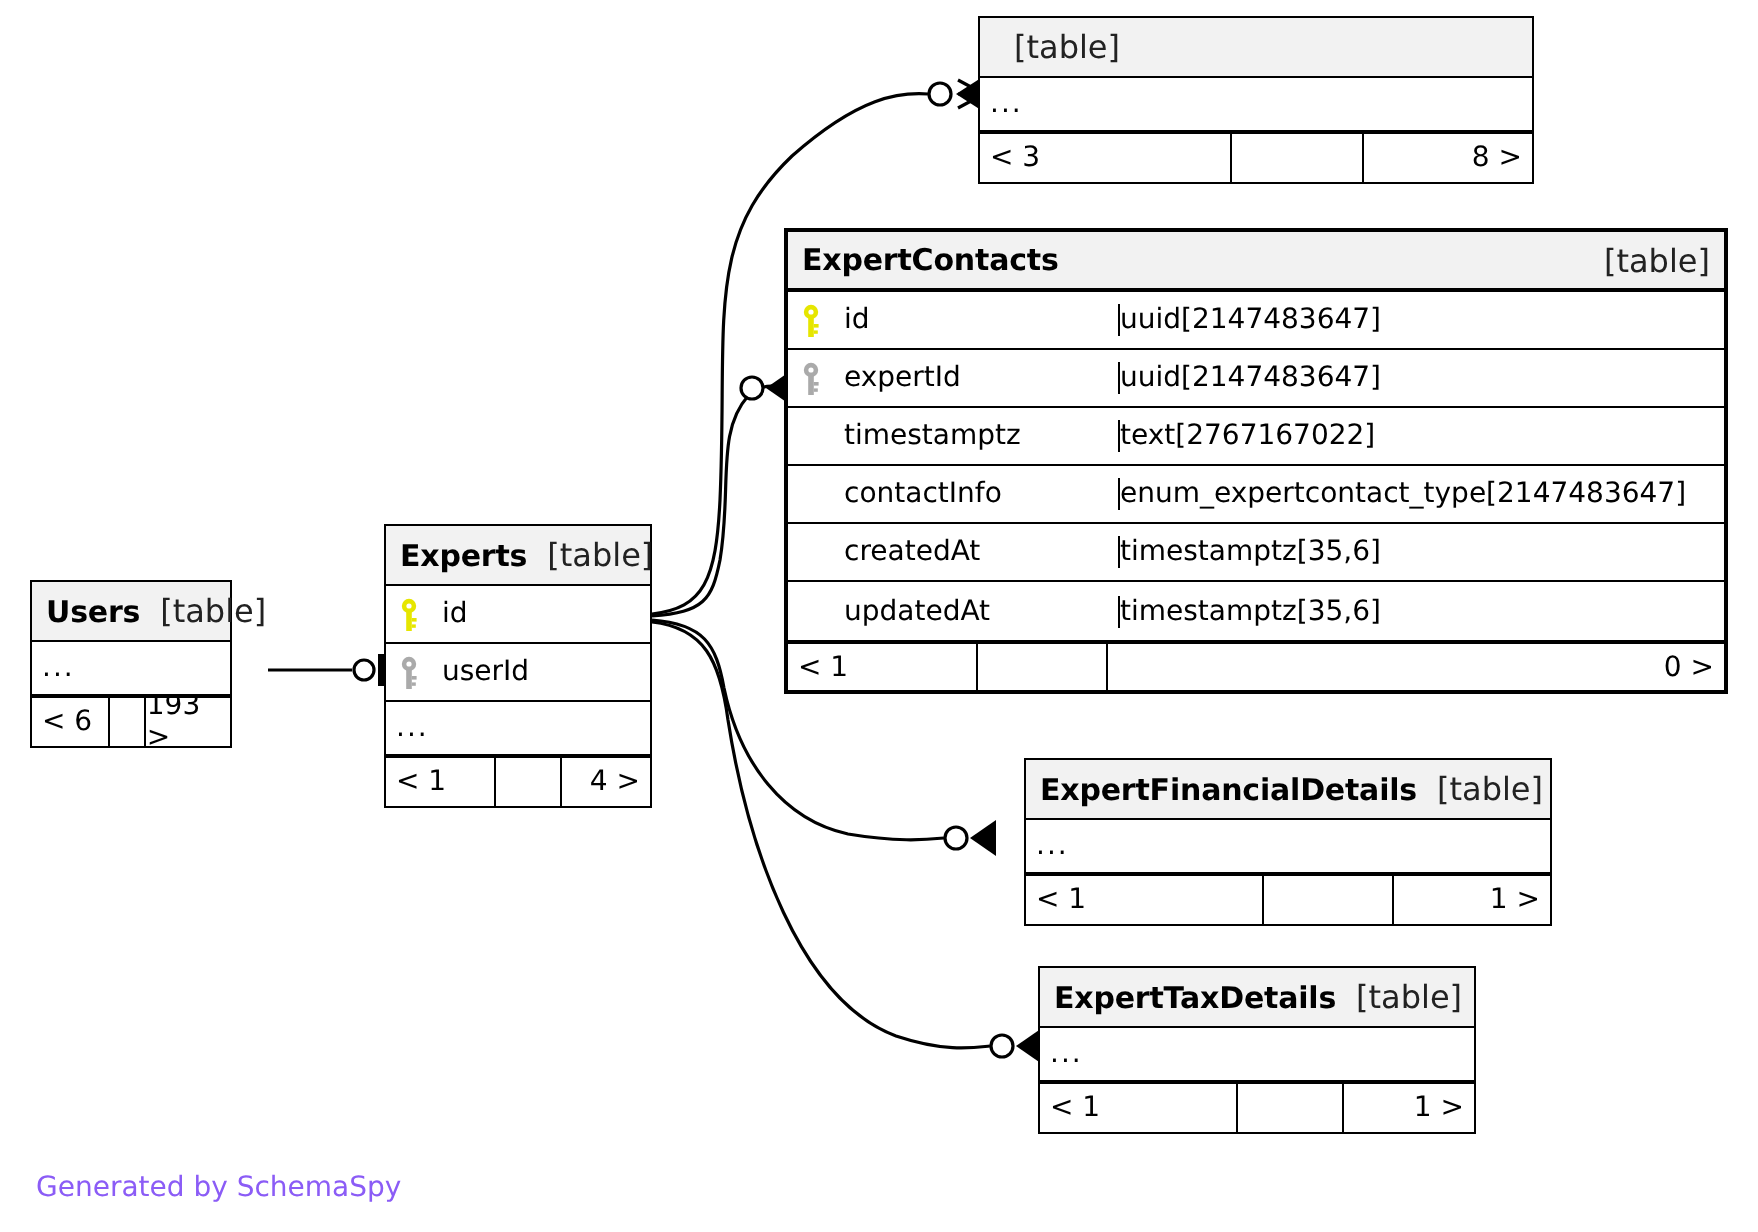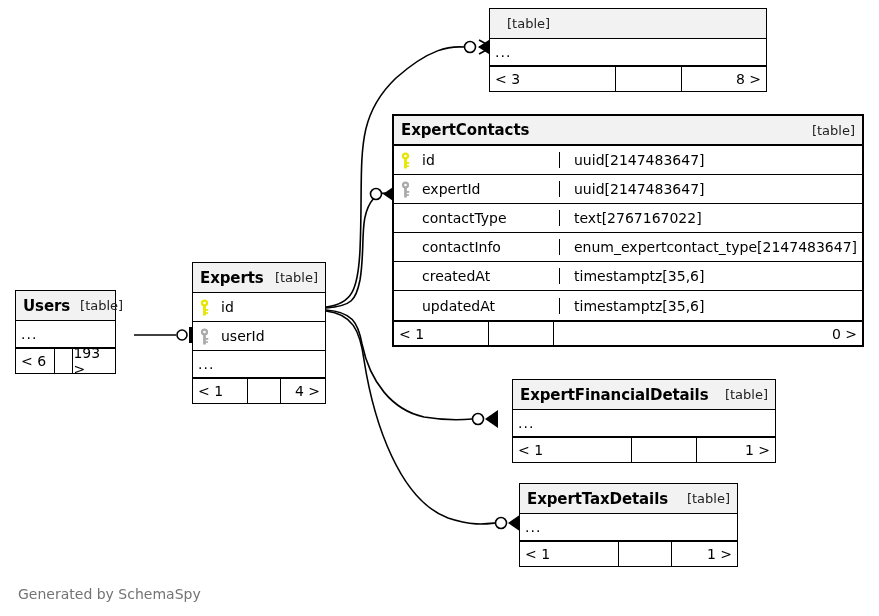--- a/index.html
+++ b/index.html
@@ -52,21 +52,21 @@
   }
   .focus > .thead {
     border-bottom: 2px solid #000000;
   }
   .tname {
     font-weight: bold;
     font-size: 15px;
     letter-spacing: -0.1px;
   }
   .tkind {
-    font-size: 13px;
+    font-size: 16px;
     color: #222222;
     padding-left: 10px;
   }
   .trow {
     box-sizing: border-box;
     display: flex;
     align-items: center;
     height: 29px;
     border-bottom: 1px solid #000000;
     white-space: nowrap;
@@ -76,21 +76,21 @@
   .colname {
     box-sizing: border-box;
     display: flex;
     align-items: center;
     padding-left: 6px;
     overflow: hidden;
   }
   .coltype {
     box-sizing: border-box;
     border-left: 1px solid #000000;
-    padding-left: 14px;
+    padding-left: 0;
     display: flex;
     align-items: center;
     overflow: hidden;
     flex: 1 1 auto;
   }
   .ellipsis-row {
     box-sizing: border-box;
     display: flex;
     align-items: center;
     padding-left: 5px;
@@ -128,21 +128,21 @@
     justify-content: center;
   }
   .keycell svg { display: block; }
 
   
   #credit {
     position: absolute;
     left: 18px;
     top: 586px;
     font-size: 14px;
-    color: #737373;
+    color: #8b5cf6;
     white-space: nowrap;
   }
 </style>
 </head>
 <body>
 
 <div id="canvas">
 
   <svg id="edges" viewBox="0 0 879 616" xmlns="http://www.w3.org/2000/svg">
     <g fill="none" stroke="#000000" stroke-width="1.6">
@@ -219,21 +219,21 @@
             <rect x="6.9" y="10" width="2.4" height="1.8" fill="#aaaaaa"></rect>
             <rect x="6.9" y="13.2" width="2" height="1.7" fill="#aaaaaa"></rect>
           </svg>
       </span>
       <span class="colname" style="width:143px;">expertId</span>
       <span class="coltype">uuid[2147483647]</span>
     </div>
 
     <div class="trow">
       <span class="keycell"></span>
-      <span class="colname" style="width:143px;">contactType</span>
+      <span class="colname" style="width:143px;">timestamptz</span>
       <span class="coltype">text[2767167022]</span>
     </div>
 
     <div class="trow">
       <span class="keycell"></span>
       <span class="colname" style="width:143px;">contactInfo</span>
       <span class="coltype">enum_expertcontact_type[2147483647]</span>
     </div>
 
     <div class="trow">

